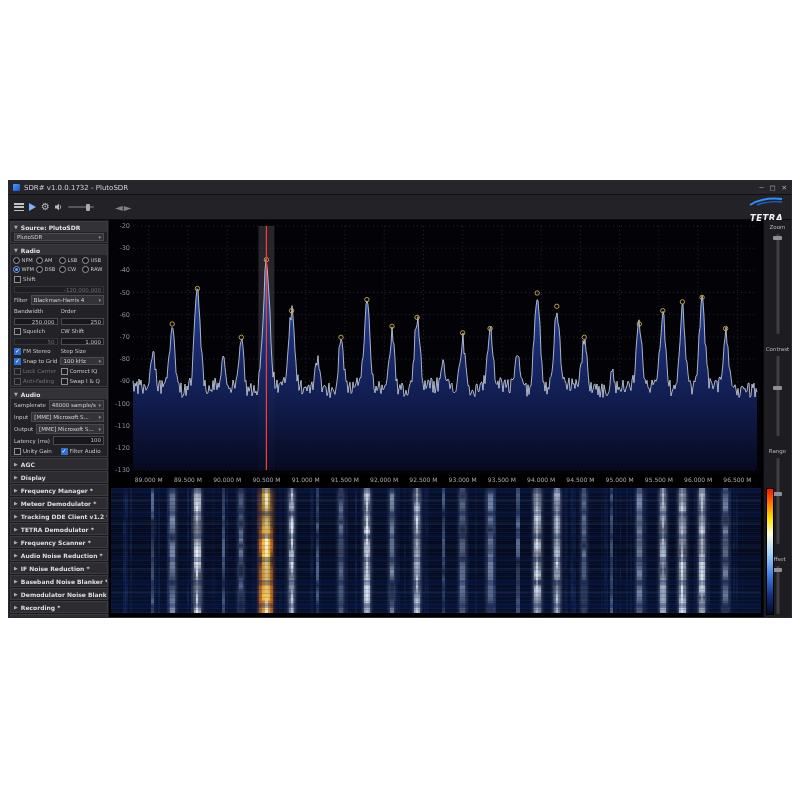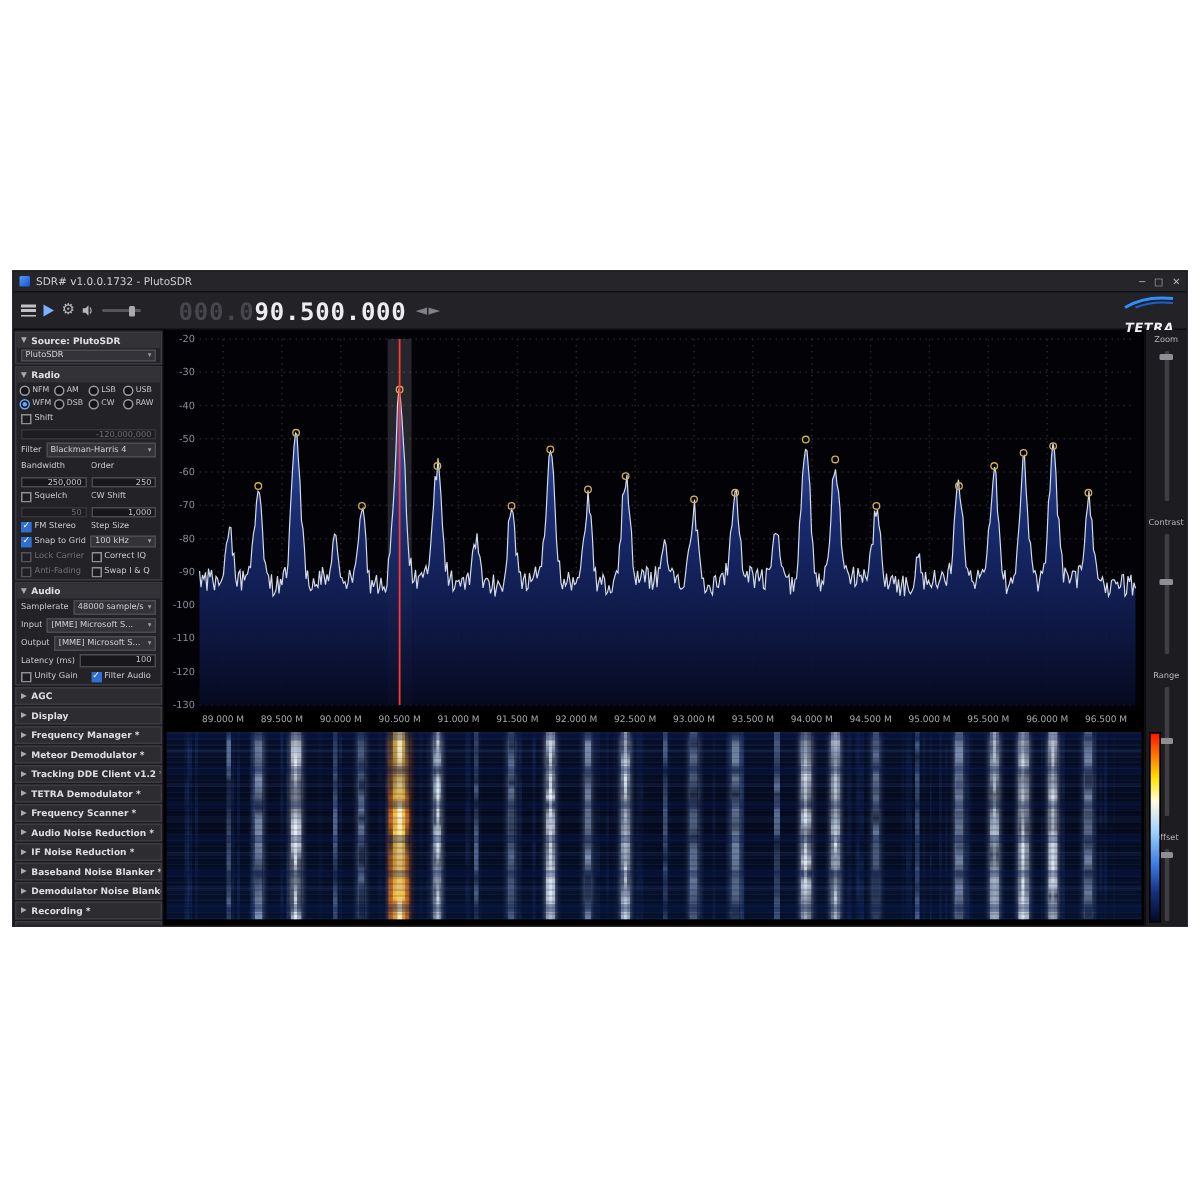--- a/index.html
+++ b/index.html
@@ -102,24 +102,20 @@
           </span>
         <span class="play-ico"></span>
         <span class="gear-ico">⚙</span>
         <svg class="spk" width="8" height="8" viewBox="0 0 8 8">
             <polygon points="0,2.5 2,2.5 4,0.5 4,7.5 2,5.5 0,5.5" fill="#b8b8bc"></polygon>
             <path d="M5 2 q1.5 2 0 4" stroke="#b8b8bc" fill="none" stroke-width="0.8"></path>
           </svg>
         <span class="vol-track">
             <span class="vol-thumb"></span>
           </span>
-      </div>
-      <div class="freq">
-        <span class="dim">000.0</span>
-          <span class="lit">90.500.000</span>
       </div>
       <span class="spin">
         <span>◄</span>
         <span>►</span>
       </span>
       <div class="logo">
         <svg class="swoosh" width="34" height="9" viewBox="0 0 34 9">
             <path d="M1 8 Q14 0 33 2" stroke="#2f8fff" stroke-width="2" fill="none"></path>
             <path d="M8 8 Q19 3.5 33 5" stroke="#1b5fd0" stroke-width="1.4" fill="none"></path>
           </svg>

